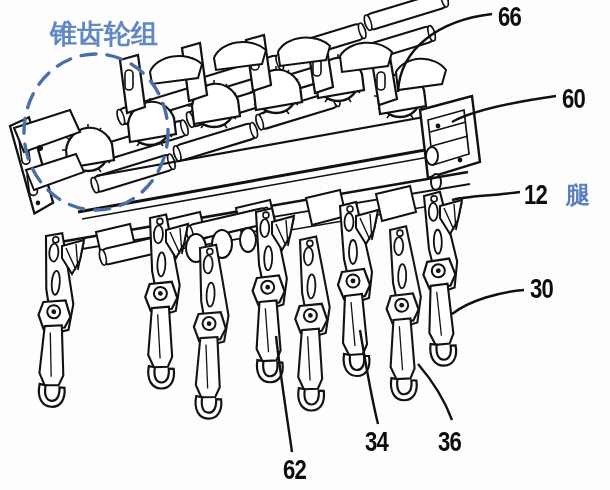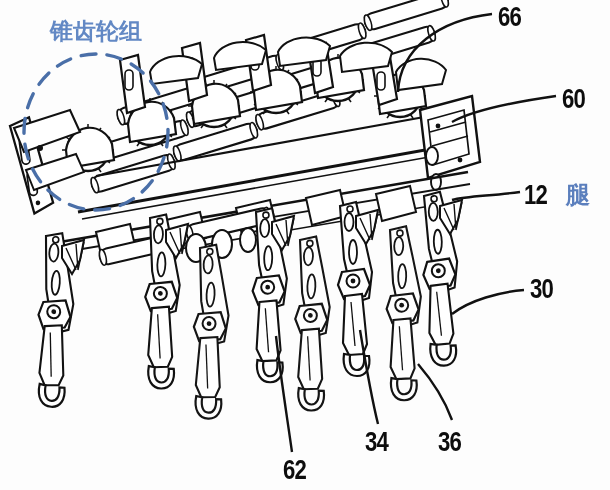--- a/index.html
+++ b/index.html
@@ -20,21 +20,21 @@
     color:#0d0d0d;
     letter-spacing:-1px;
     transform:scaleX(0.82);
     transform-origin:left center;
     line-height:1;
     white-space:nowrap;
   }
   .cn-label{
     position:absolute;
     font-family:"DejaVu Sans", sans-serif;
-    font-size:23px;
+    font-size:27px;
     font-weight:600;
     color:#6288c4;
     white-space:nowrap;
     line-height:1;
   }
   .cn-label.small{font-size:24px;color:#5b7fbd;}
 </style>
 </head>
 <body>
 

